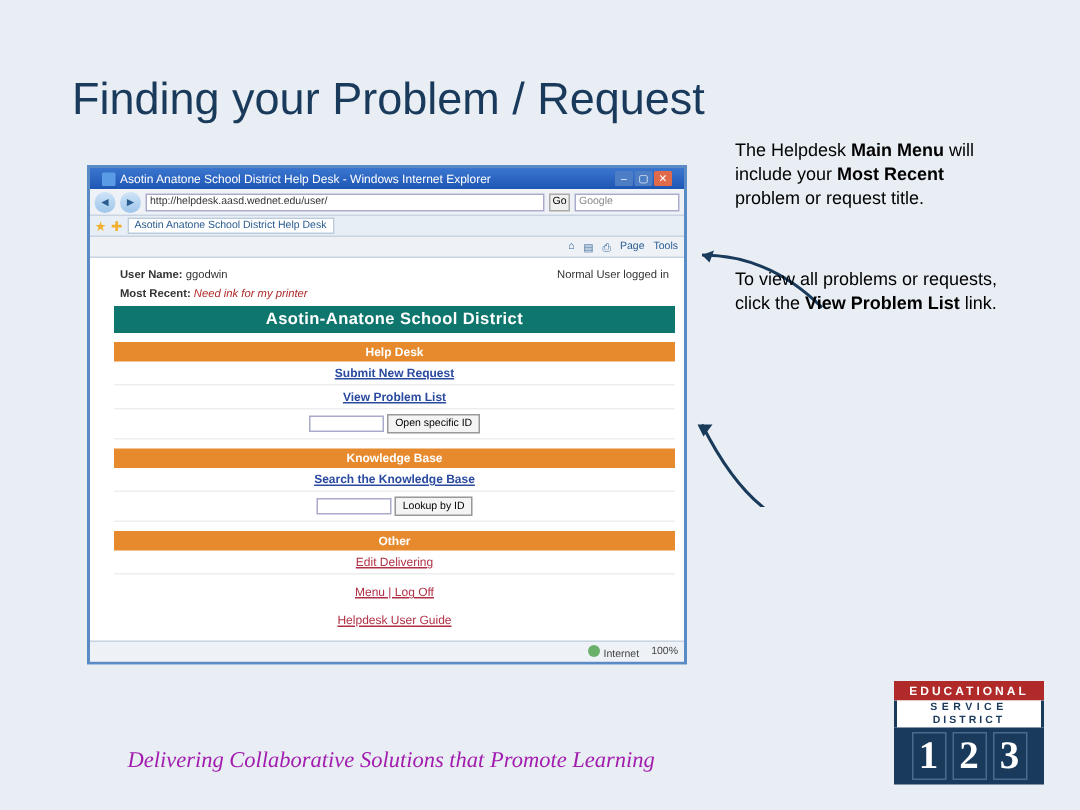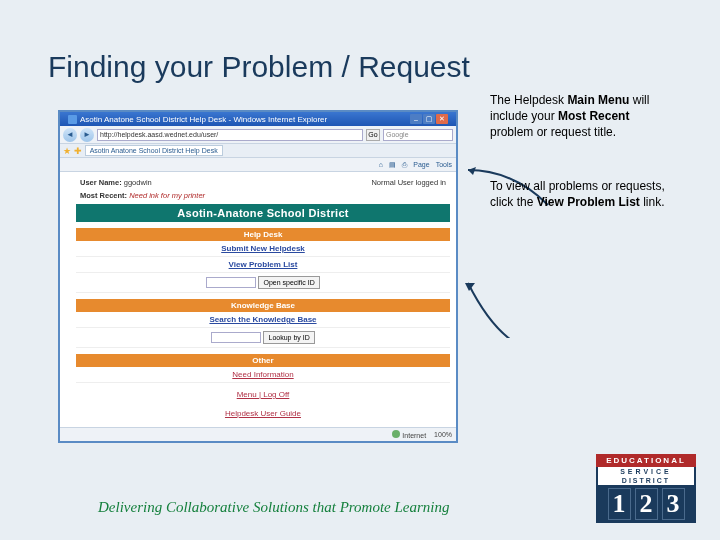--- a/index.html
+++ b/index.html
@@ -36,21 +36,21 @@
   .tiny-input { width:50px; height:11px; border:1px solid #aac; font-size:7px; vertical-align:middle;}
   .tiny-btn { height:13px; font-size:7px; border:1px solid #999; background:#f4f4f4; padding:0 4px; vertical-align:middle;}
   .ie-status { height:14px; background:#eef2f7; border-top:1px solid #c8d4e2; display:flex; align-items:center; justify-content:flex-end; padding:0 4px; gap:8px; font-size:7px; color:#444;}
   .globe { width:8px;height:8px;background:#6ab06a;border-radius:50%;display:inline-block;margin-right:2px;}
   .arrow1 { position:absolute; top:55px; left:405px; }
   .arrow2 { position:absolute; top:168px; left:405px; }
   .arrow-line { stroke:#1a3a5c; stroke-width:2; fill:none;}
   .caption { position:absolute; width:185px; font-size:12px; color:#000; line-height:1.35;}
   .cap1 { top:92px; left:490px;}
   .cap2 { top:178px; left:490px;}
-  .footer-text { position:absolute; bottom:24px; left:98px; font-family: Georgia, 'Times New Roman', serif; font-style:italic; font-size:15px; color:#15803d;}
+  .footer-text { position:absolute; bottom:24px; left:85px; font-family: Georgia, 'Times New Roman', serif; font-style:italic; font-size:15px; color:#a21caf;}
   .logo { position:absolute; bottom:18px; right:24px; width:100px; height:68px; }
   .logo-top { background:#b02a2a; color:#fff; text-align:center; font-size:8px; letter-spacing:2px; padding:2px 0; font-weight:bold;}
   .logo-mid { background:#fff; color:#1a3a5c; text-align:center; font-size:7px; letter-spacing:3px; padding:1px 0; font-weight:bold; border-left:2px solid #1a3a5c; border-right:2px solid #1a3a5c;}
   .logo-num { background:#1a3a5c; color:#fff; display:flex; justify-content:center; gap:4px; padding:3px 0;}
   .logo-num span{ font-size:26px; font-weight:bold; font-family:Georgia,serif; border:1px solid #4a6a8c; padding:0 4px; background:#1a3a5c;}
 </style>
 </head>
 <body>
 
 <div class="slide-title">Finding your Problem / Request</div>
@@ -89,34 +89,34 @@
       <div class="user-row">
         <span><b>User Name:</b> <span>ggodwin</span></span>
         <span>Normal User logged in</span>
       </div>
       <div class="user-row">
         <span><b>Most Recent:</b> <span class="mr-val">Need ink for my printer</span></span>
         <span></span>
       </div>
       <div class="banner district">Asotin-Anatone School District</div>
       <div class="section-hdr">Help Desk</div>
-      <div class="link-row"><span class="link-blue">Submit New Helpdesk</span></div>
+      <div class="link-row"><span class="link-blue">Submit New Request</span></div>
       <div class="link-row"><span class="link-blue">View Problem List</span></div>
       <div class="input-row">
         <input class="tiny-input" style="">
         <button class="tiny-btn">Open specific ID</button>
       </div>
       <div class="section-hdr">Knowledge Base</div>
       <div class="link-row"><span class="link-blue">Search the Knowledge Base</span></div>
       <div class="input-row">
         <input class="tiny-input" style="">
         <button class="tiny-btn">Lookup by ID</button>
       </div>
       <div class="section-hdr">Other</div>
-      <div class="link-row"><span class="link-red">Need Information</span></div>
+      <div class="link-row"><span class="link-red">Edit Delivering</span></div>
       <div class="link-row" style="border:none;margin-top:4px;"><span class="link-red">Menu | Log Off</span></div>
       <div class="link-row" style="border:none;margin-top:4px;"><span class="link-red">Helpdesk User Guide</span></div>
     </div>
     <div class="ie-status">
       <span><span class="globe"></span><span>Internet</span></span>
       <span>100%</span>
     </div>
   </div>
 
   <svg class="arrow1" width="90" height="50">

